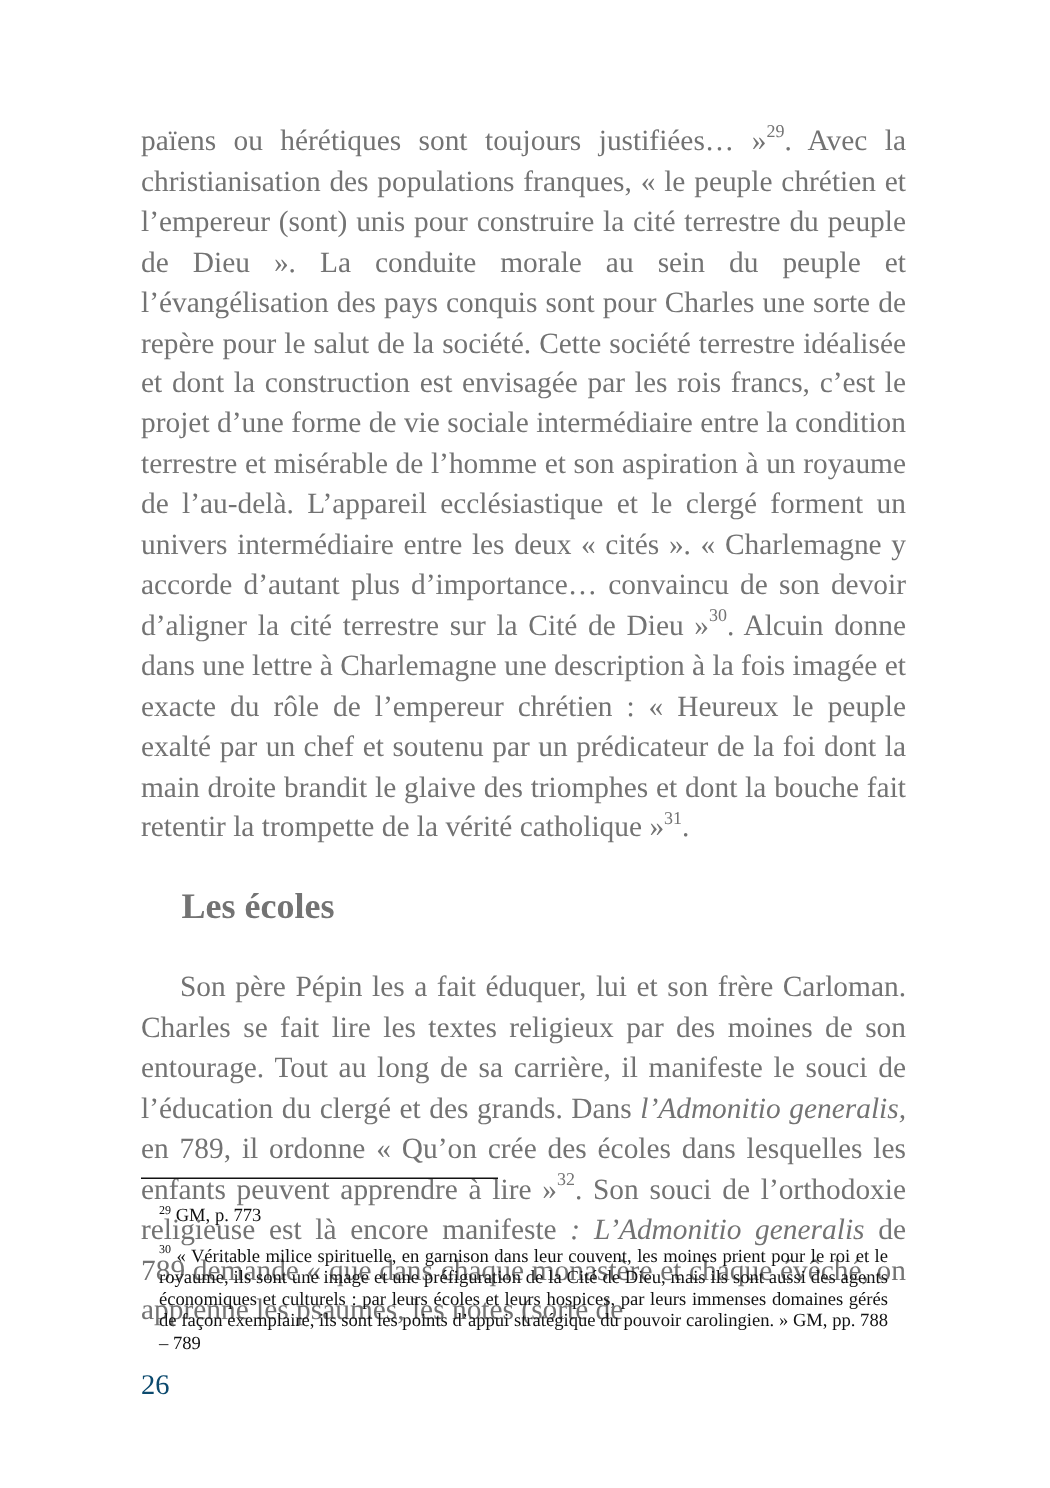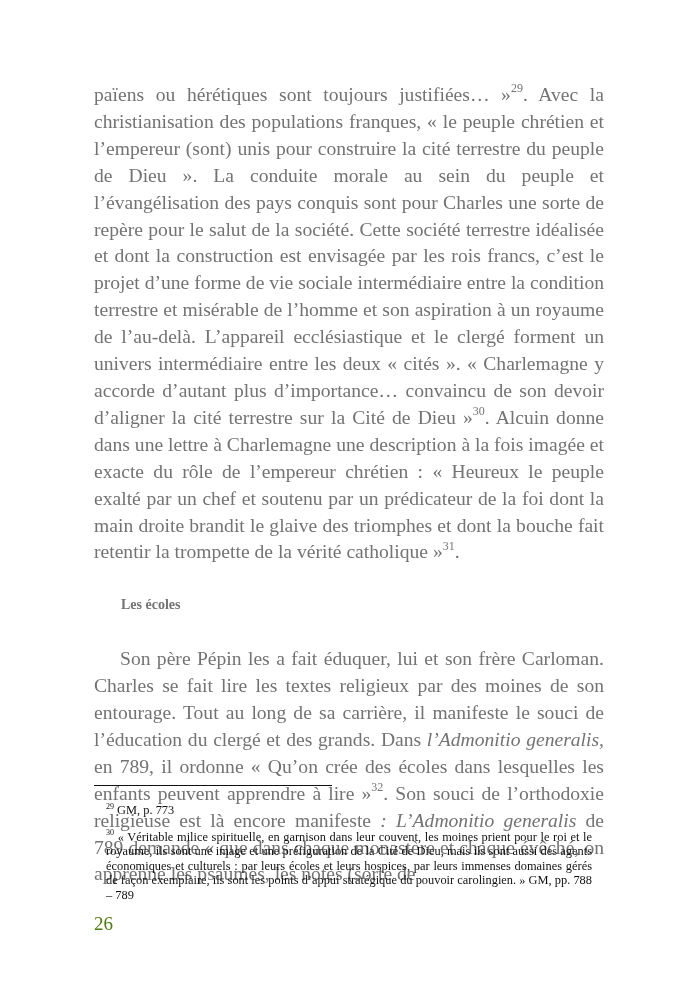--- a/index.html
+++ b/index.html
@@ -9,41 +9,41 @@
       font-family: "Liberation Serif", "DejaVu Serif", serif;
       color: #737373;
     }
     .body-text {
       font-size: 19.6px; line-height: 26.9px; text-align: justify;
       margin: 0;
     }
     .body-text .indent { display: inline-block; width: 26px; }
     sup { font-size: 12px; line-height: 0; vertical-align: super; position: relative; top: -1px; }
     .heading {
-      font-size: 14px; font-weight: bold; margin: 0;
+      font-size: 24px; font-weight: bold; margin: 0;
       padding-left: 27px; line-height: 26.9px;
     }
     .gap-before-heading { height: 26px; }
     .gap-after-heading { height: 27px; }
     .rule {
       position: absolute; left: 94px; top: 785px; width: 238px; height: 1px;
       background: #111111;
     }
     .footnotes {
       position: absolute; left: 94px; top: 791px; width: 510px;
       font-family: "Liberation Serif", "DejaVu Serif", serif;
       font-size: 12.4px; line-height: 14.6px; color: #111111;
       text-align: justify;
     }
     .footnotes p { margin: 12px; }
     .footnotes sup { font-size: 8px; top: 0; }
     .page-number {
       position: absolute; left: 94px; top: 913px;
       font-family: "Liberation Serif", "DejaVu Serif", serif;
-      font-size: 19px; color: #4d7c0f;
+      font-size: 19px; color: #0c4a6e;
     }
     i { font-style: italic; font-family: Liberation Serif, serif; }
   </style>
 </head>
 <body>
 
 <div class="page">
   <p class="body-text"><span>païens ou hérétiques sont toujours justifiées… »</span><sup>29</sup><span>. Avec la christianisation des populations franques, « le peuple chrétien et l’empereur (sont) unis pour construire la cité terrestre du peuple de Dieu ». La conduite morale au sein du peuple et l’évangélisation des pays conquis sont pour Charles une sorte de repère pour le salut de la société. Cette société terrestre idéalisée et dont la construction est envisagée par les rois francs, c’est le projet d’une forme de vie sociale intermédiaire entre la condition terrestre et misérable de l’homme et son aspiration à un royaume de l’au-delà. L’appareil ecclésiastique et le clergé forment un univers intermédiaire entre les deux « cités ». « Charlemagne y accorde d’autant plus d’importance… convaincu de son devoir d’aligner la cité terrestre sur la Cité de Dieu »</span><sup>30</sup><span>. Alcuin donne dans une lettre à Charlemagne une description à la fois imagée et exacte du rôle de l’empereur chrétien : « Heureux le peuple exalté par un chef et soutenu par un prédicateur de la foi dont la main droite brandit le glaive des triomphes et dont la bouche fait retentir la trompette de la vérité catholique »</span><sup>31</sup><span>.</span></p>
 
   <div class="gap-before-heading"></div>

